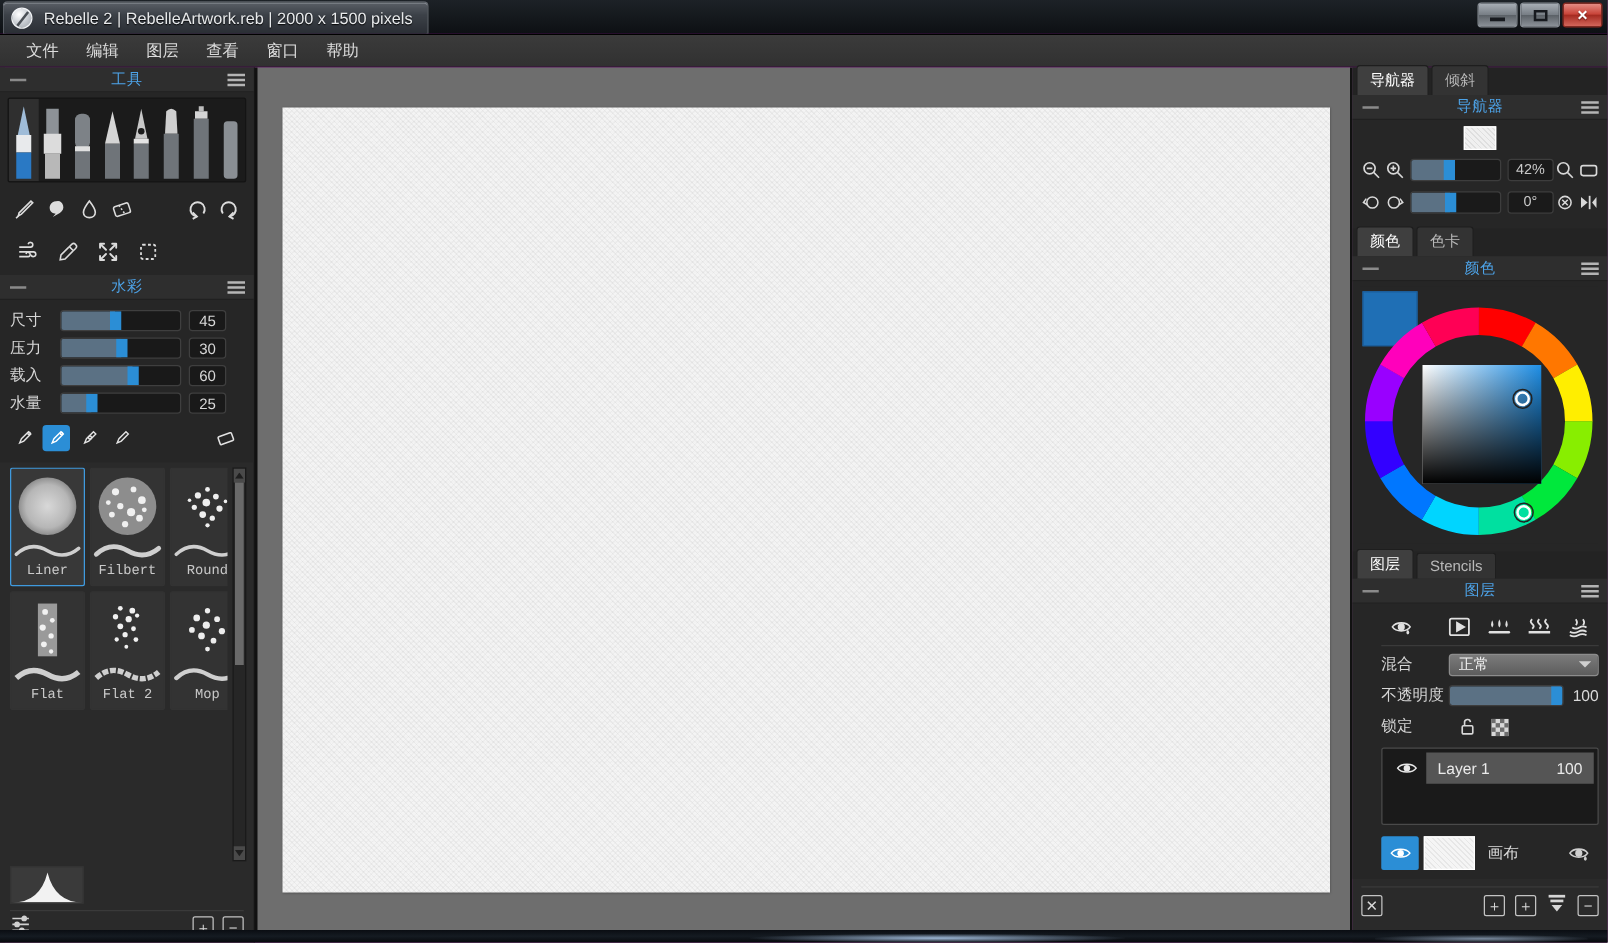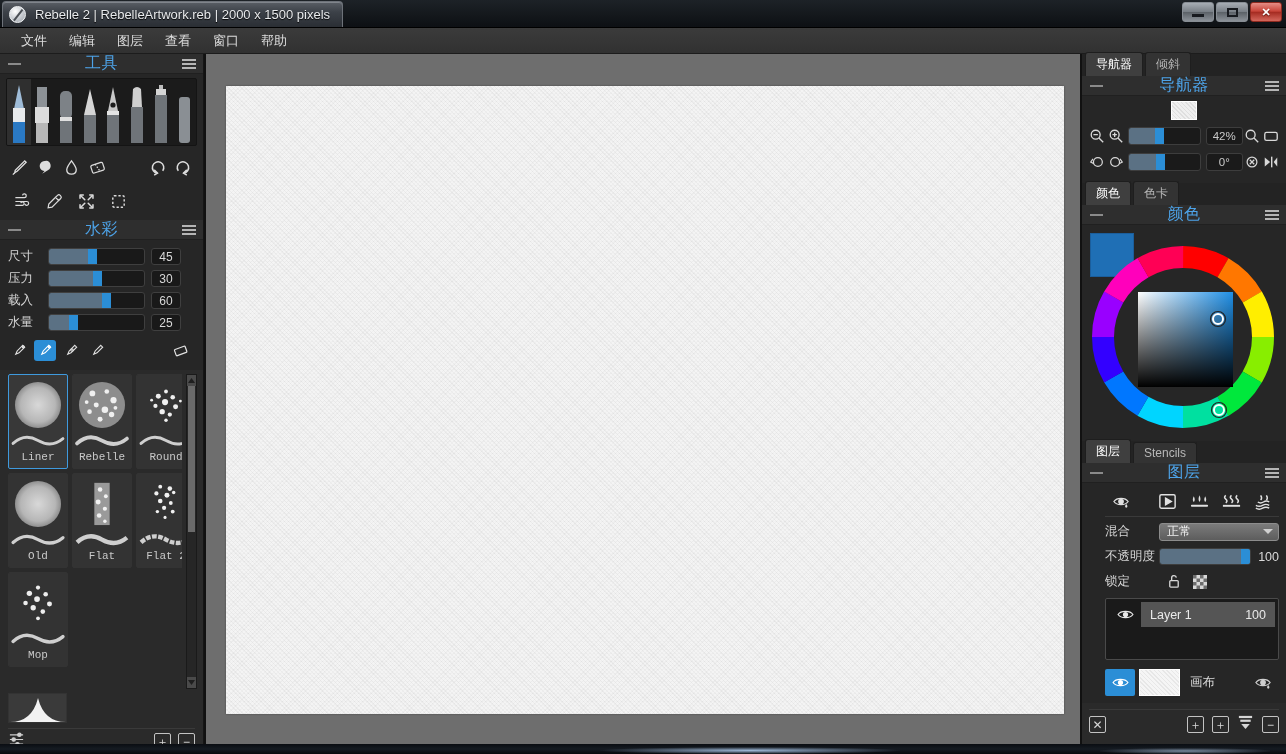--- a/index.html
+++ b/index.html
@@ -72,21 +72,21 @@
     border-radius: 2px;
   }
 
   
   .panel-head {
     height: 20px; display: flex; align-items: center; justify-content: center;
     position: relative;
     background: #2e2e2e;
     border-bottom: 1px solid #202020;
   }
-  .panel-head .ttl { color: #4da3e8; font-size: 16px; letter-spacing: .5px; }
+  .panel-head .ttl { color: #4da3e8; font-size: 12px; letter-spacing: .5px; }
   .panel-head .minus {
     position: absolute; left: 8px; width: 13px; height: 2px; background: #8a8a8a;
   }
   .panel-head .burger { position: absolute; right: 7px; width: 14px; }
   .panel-head .burger i {
     display:block; height:2px; background:#b5b5b5; margin:2px 0;
   }
   .tabbar { display: flex; height: 22px; background: #232323; padding-left: 3px; align-items: flex-end; }
   .tab {
     font-size: 12px; color: #b9b9b9; padding: 3px 10px 3px 10px;
@@ -563,21 +563,21 @@
                 <circle cx="13" cy="33" r="2.4"></circle>
                 <circle cx="36" cy="36" r="2.8"></circle>
                 <circle cx="24" cy="41" r="2.6"></circle>
                 <circle cx="40" cy="29" r="2"></circle>
                 <circle cx="10" cy="23" r="2"></circle>
               </g>
             </svg>
           <svg width="58" height="22" viewBox="0 0 58 22">
               <path d="M3 14 Q15 3 29 11 T55 9" stroke="#cfcfcf" stroke-width="4" fill="none" stroke-linecap="round"></path>
             </svg>
-          <span class="pname">Rebelle</span>
+          <span class="pname">Filbert</span>
         </div>
 
         <div class="preset">
           <svg class="p-dot" viewBox="0 0 52 52">
               <g fill="#efefef">
                 <circle cx="26" cy="12" r="2"></circle>
                 <circle cx="18" cy="17" r="2.6"></circle>
                 <circle cx="33" cy="18" r="2.4"></circle>
                 <circle cx="25" cy="23" r="3.2"></circle>
                 <circle cx="15" cy="27" r="2.2"></circle>
@@ -588,29 +588,20 @@
                 <circle cx="11" cy="21" r="1.5"></circle>
                 <circle cx="41" cy="22" r="1.5"></circle>
               </g>
             </svg>
           <svg width="58" height="22" viewBox="0 0 58 22">
               <path d="M3 14 Q15 3 29 11 T55 9" stroke="#cfcfcf" stroke-width="3" fill="none" stroke-linecap="round"></path>
             </svg>
           <span class="pname">Round</span>
         </div>
 
-        <div class="preset">
-          <svg class="p-dot" viewBox="0 0 52 52">
-              <circle cx="26" cy="26" r="24" fill="url(#g1)"></circle>
-            </svg>
-          <svg width="58" height="22" viewBox="0 0 58 22">
-              <path d="M3 14 Q15 3 29 11 T55 9" stroke="#cfcfcf" stroke-width="3.4" fill="none" stroke-linecap="round"></path>
-            </svg>
-          <span class="pname">Old</span>
-        </div>
 
         <div class="preset">
           <svg class="p-dot" viewBox="0 0 52 52">
               <rect x="18" y="4" width="16" height="44" fill="#9a9a9a"></rect>
             <g fill="#f2f2f2">
                 <circle cx="24" cy="11" r="2.4"></circle>
                 <circle cx="30" cy="18" r="2"></circle>
                 <circle cx="22" cy="24" r="2.6"></circle>
                 <circle cx="29" cy="31" r="2.2"></circle>
                 <circle cx="23" cy="38" r="2.4"></circle>

